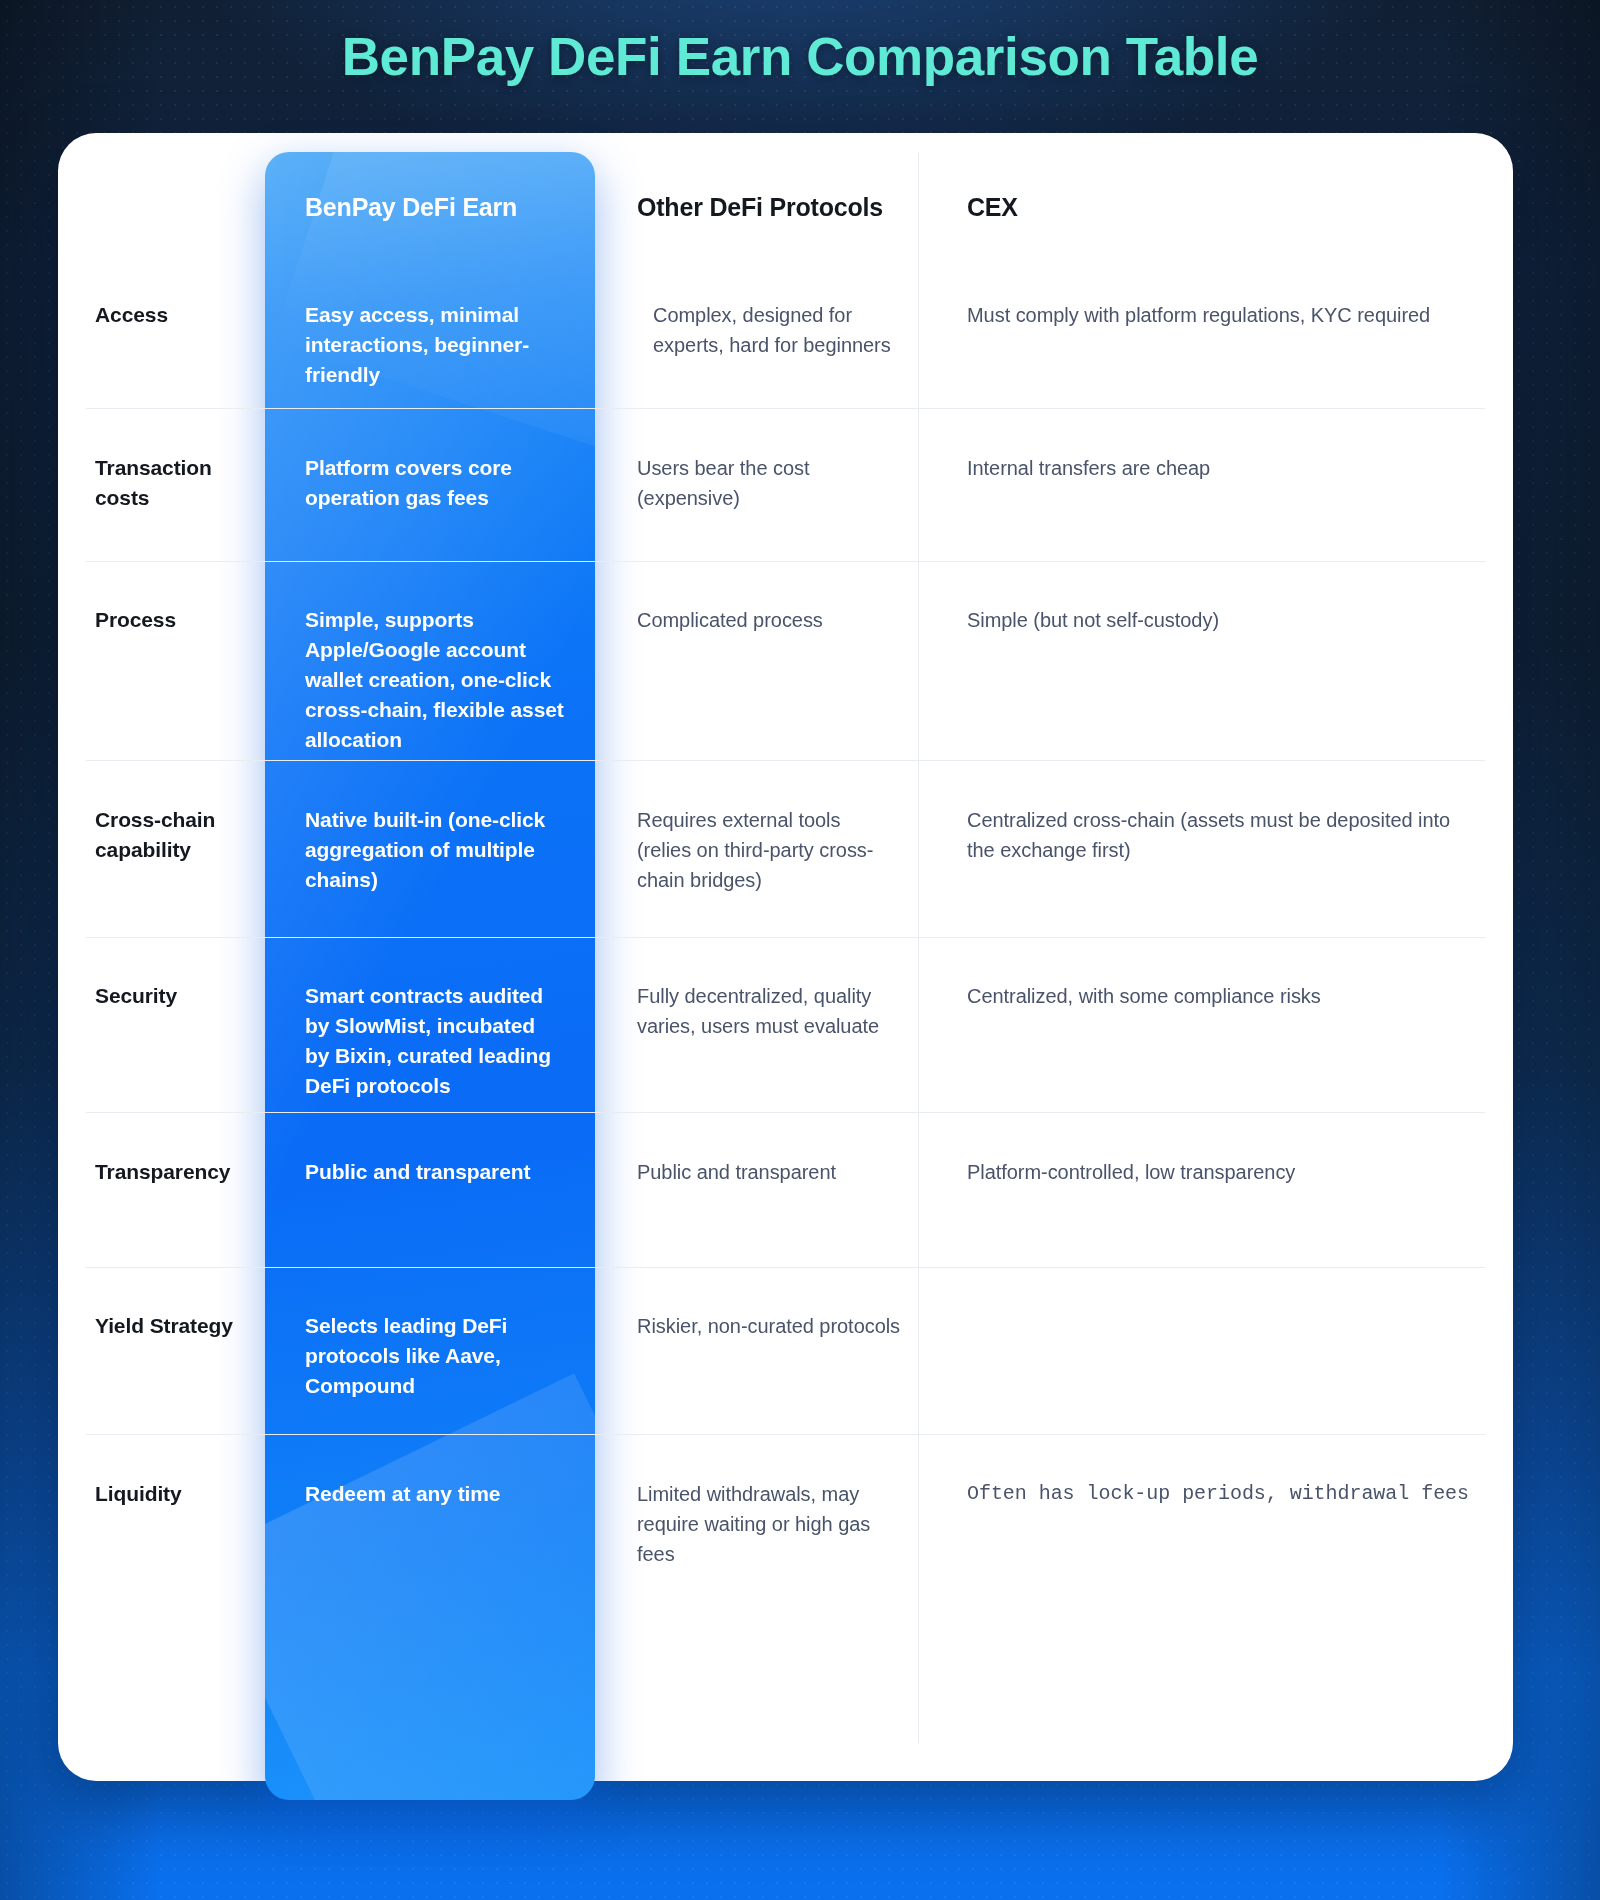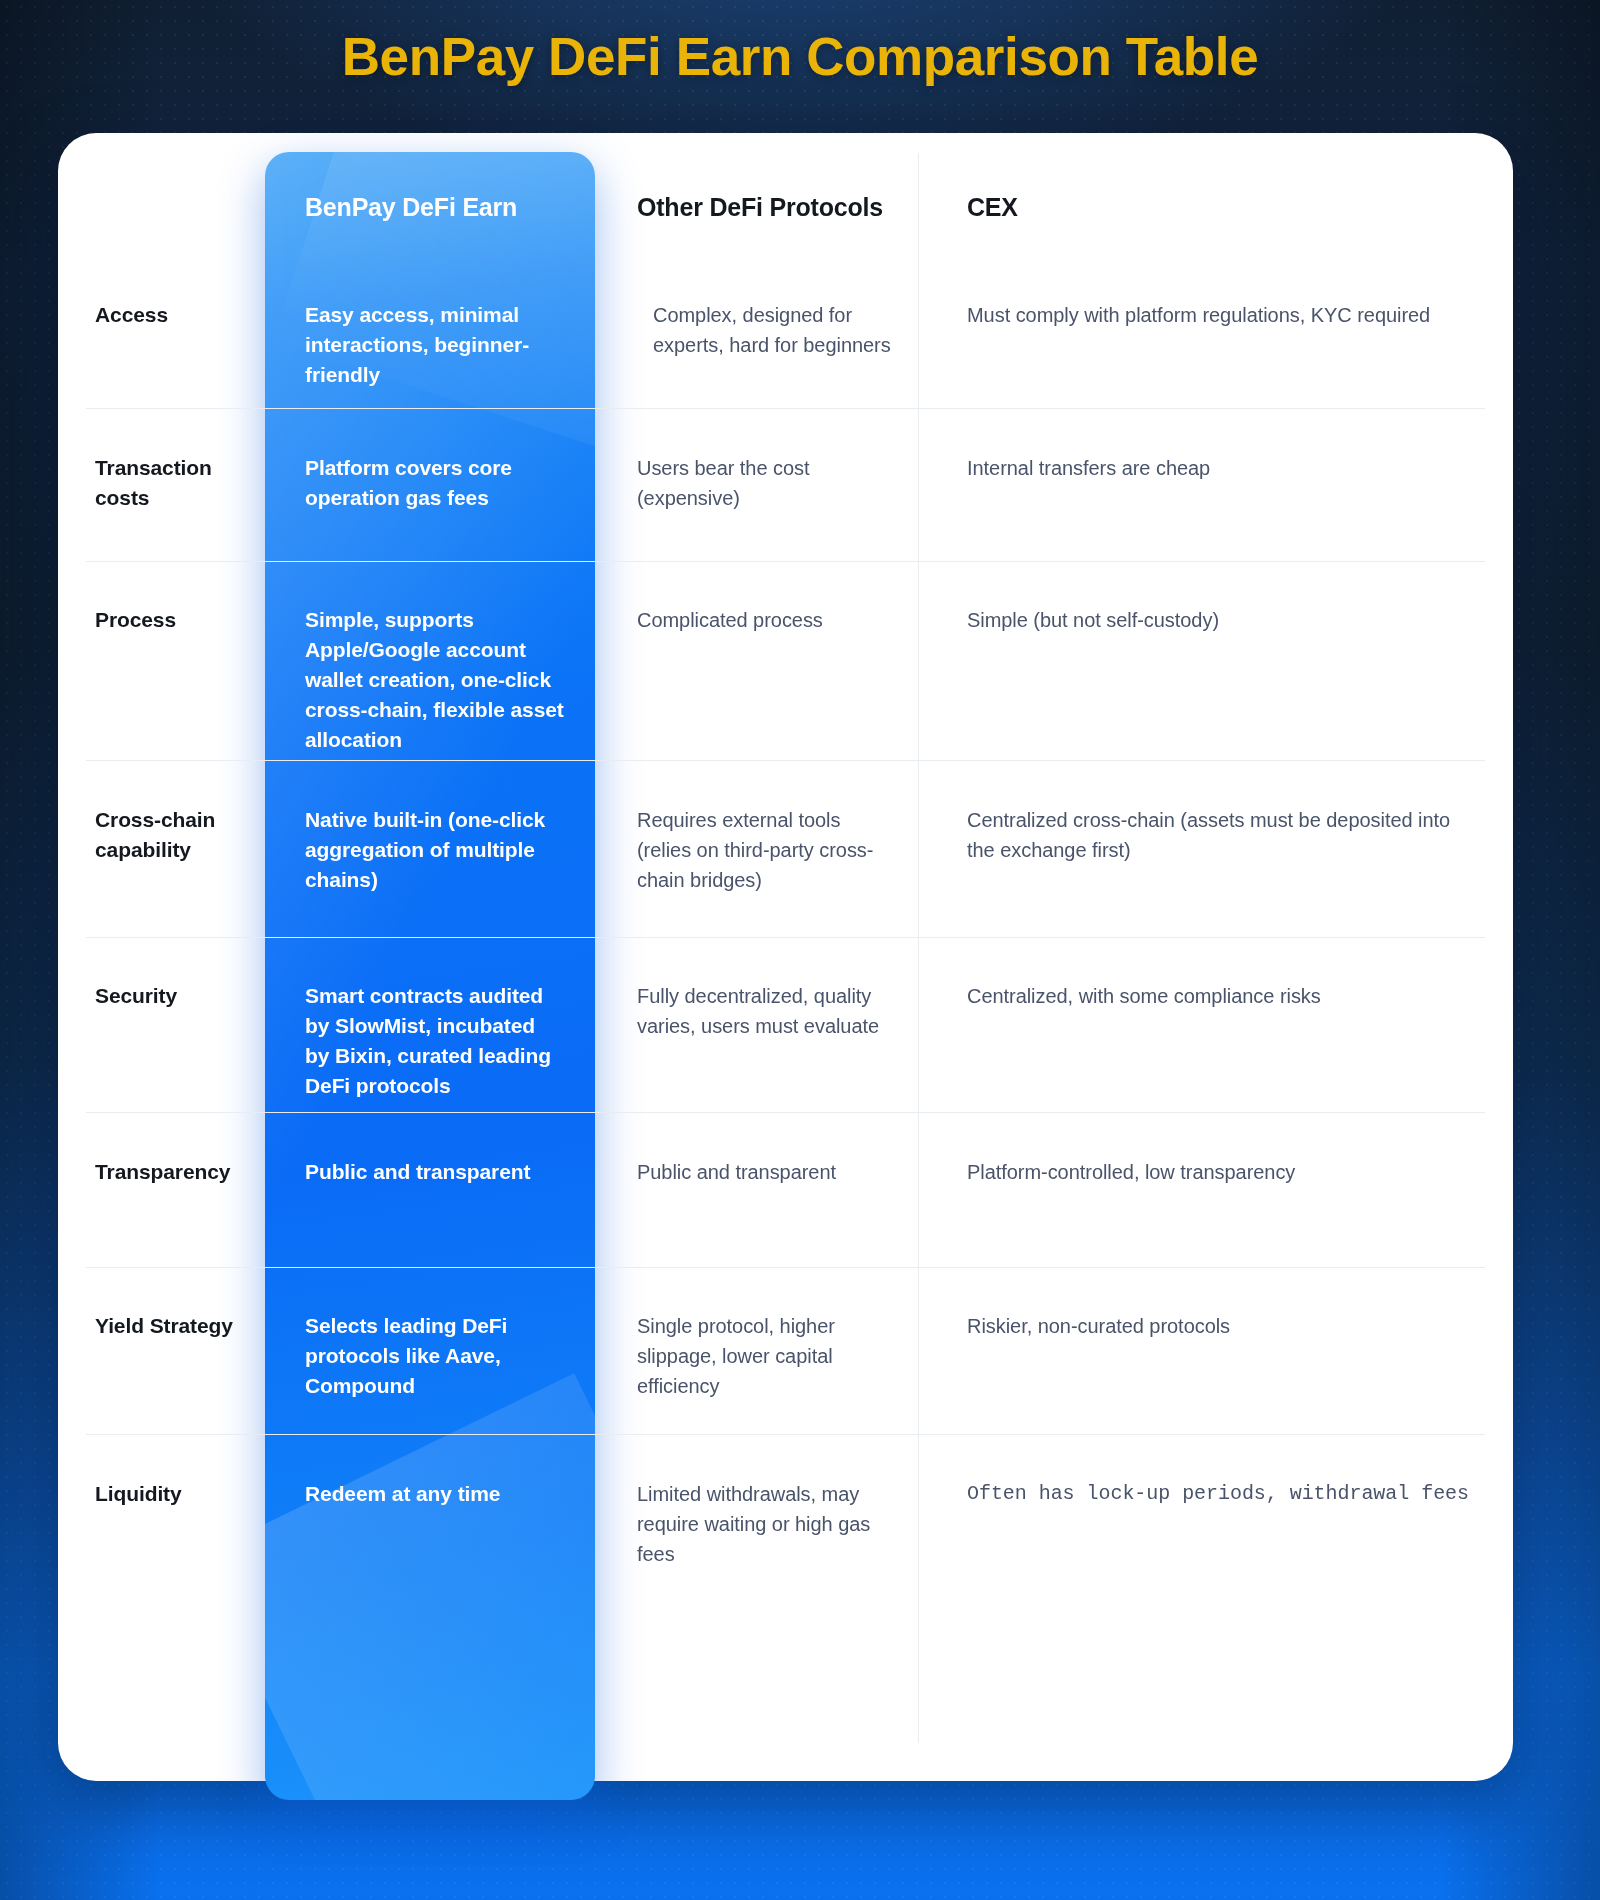--- a/index.html
+++ b/index.html
@@ -47,21 +47,21 @@
 
   
   #page-title {
     position: absolute;
     top: 22px;
     left: 0;
     width: 1600px;
     text-align: center;
     font-size: 53px;
     font-weight: bold;
-    color: #eab308;
+    color: #5eead4;
     letter-spacing: -0.4px;
     line-height: 70px;
     text-shadow: 0 2px 10px rgba(0,0,0,0.35);
   }
 
   
   #table-card {
     position: absolute;
     left: 58px;
     top: 133px;
@@ -369,25 +369,20 @@
         <div class="cell c-label">
           <div class="cell-inner" style="top: 44px;">
             <div class="label-text">Yield Strategy</div>
           </div>
         </div>
         <div class="cell c-benpay">
           <div class="cell-inner" style="top: 44px;">
             <div class="benpay-text">Selects leading DeFi protocols like Aave, Compound</div>
           </div>
         </div>
-        <div class="cell c-other">
-          <div class="cell-inner" style="top: 44px;">
-            <div class="body-text">Single protocol, higher slippage, lower capital efficiency</div>
-          </div>
-        </div>
         <div class="cell c-cex">
           <div class="cell-inner" style="top: 44px;">
             <div class="body-text">Riskier, non-curated protocols</div>
           </div>
         </div>
       </div>
       <div class="trow" style="height: 147px;">
         <div class="cell c-label">
           <div class="cell-inner" style="top: 45px;">
             <div class="label-text">Liquidity</div>

